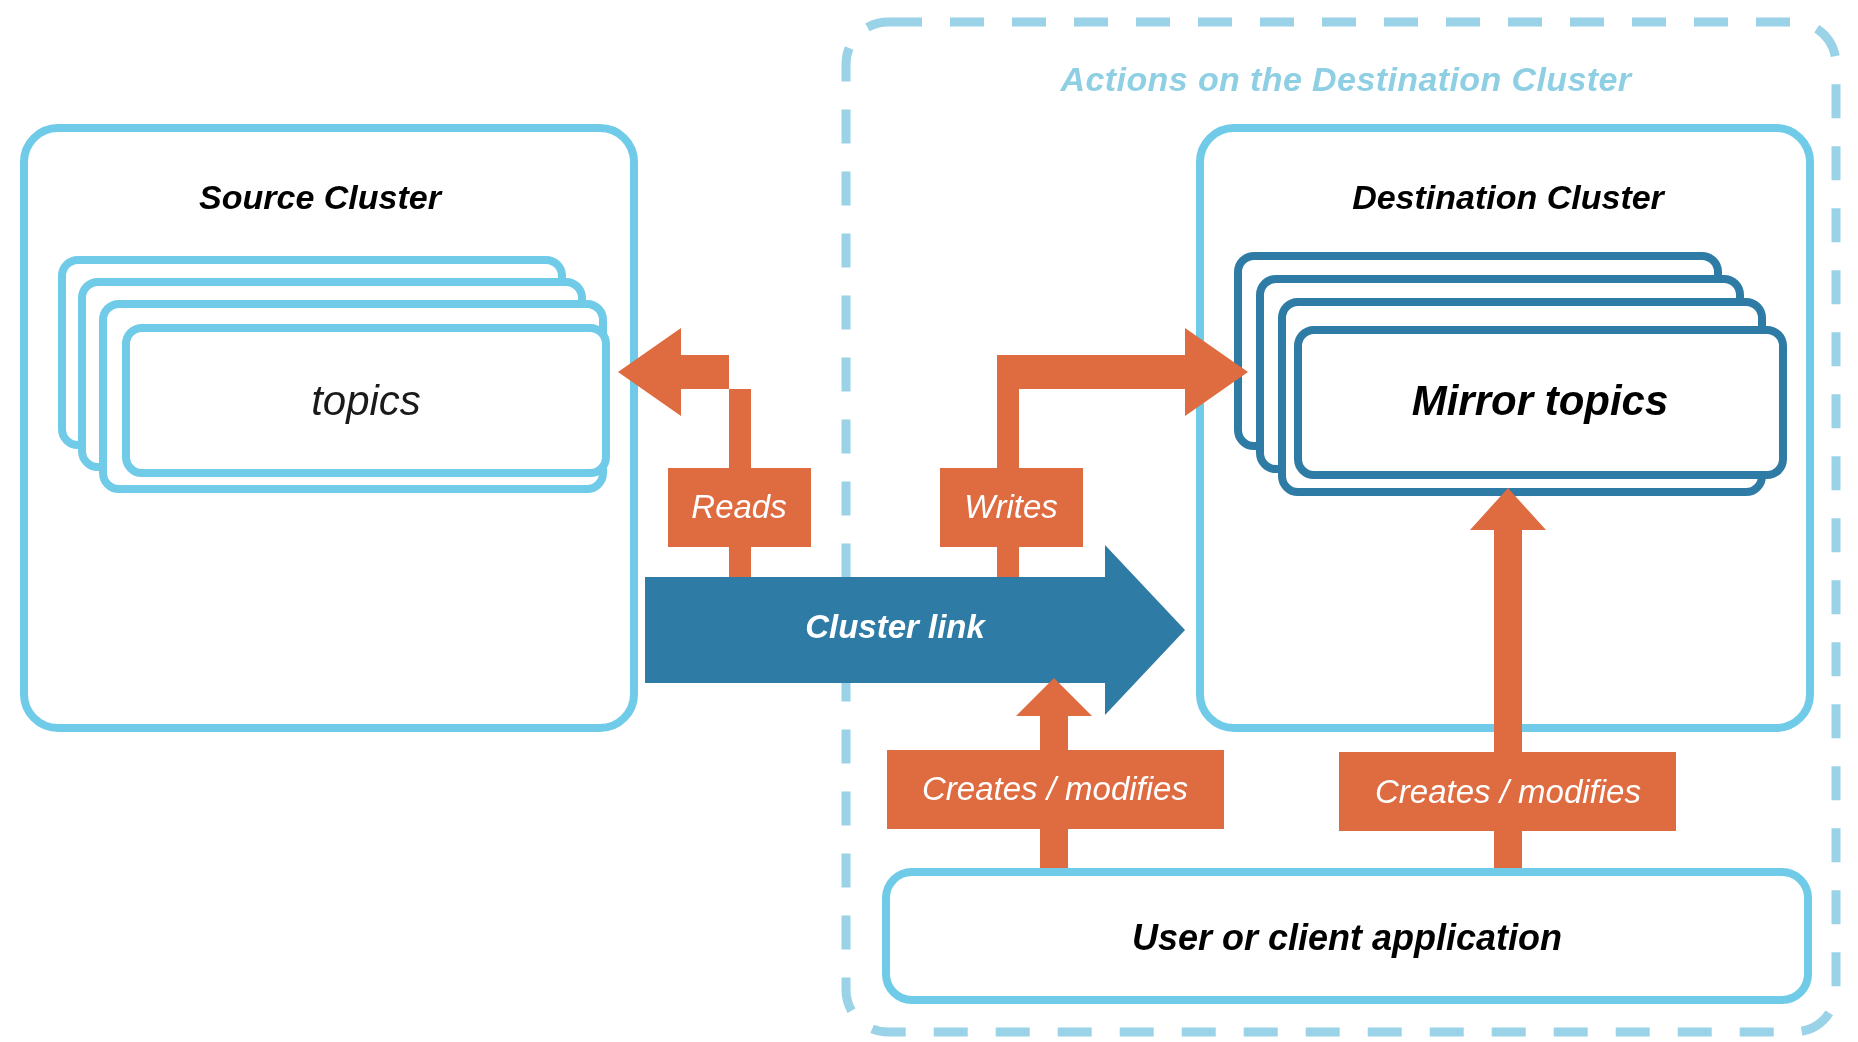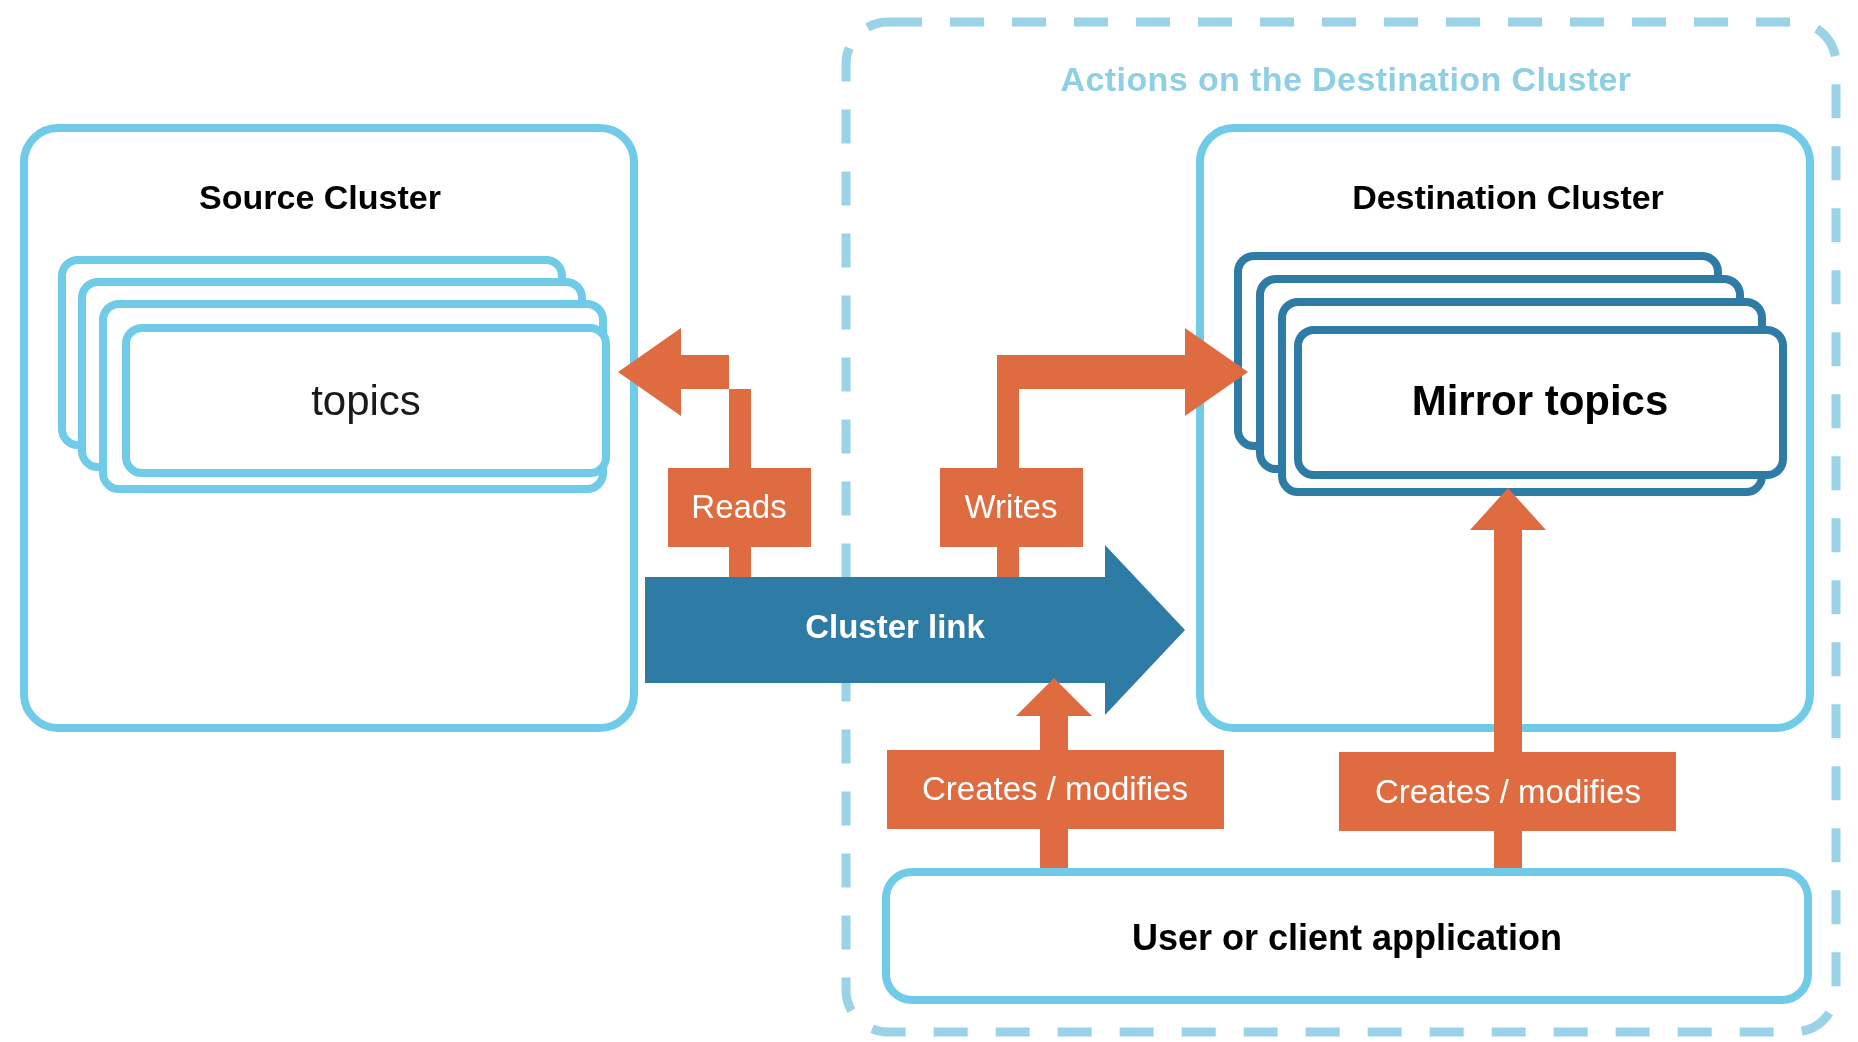--- a/index.html
+++ b/index.html
@@ -10,20 +10,21 @@
   body {
     width: 1858px;
     height: 1042px;
     font-family: "Liberation Sans", sans-serif;
     overflow: hidden;
   }
   #diagram-root {
     position: relative;
     width: 1858px;
     height: 1042px;
+    font-style: italic;
   }
   svg.canvas {
     position: absolute;
     top: 0; left: 0;
     width: 1858px;
     height: 1042px;
     display: block;
   }
   .label-text {
     font-family: "Liberation Sans", sans-serif;

